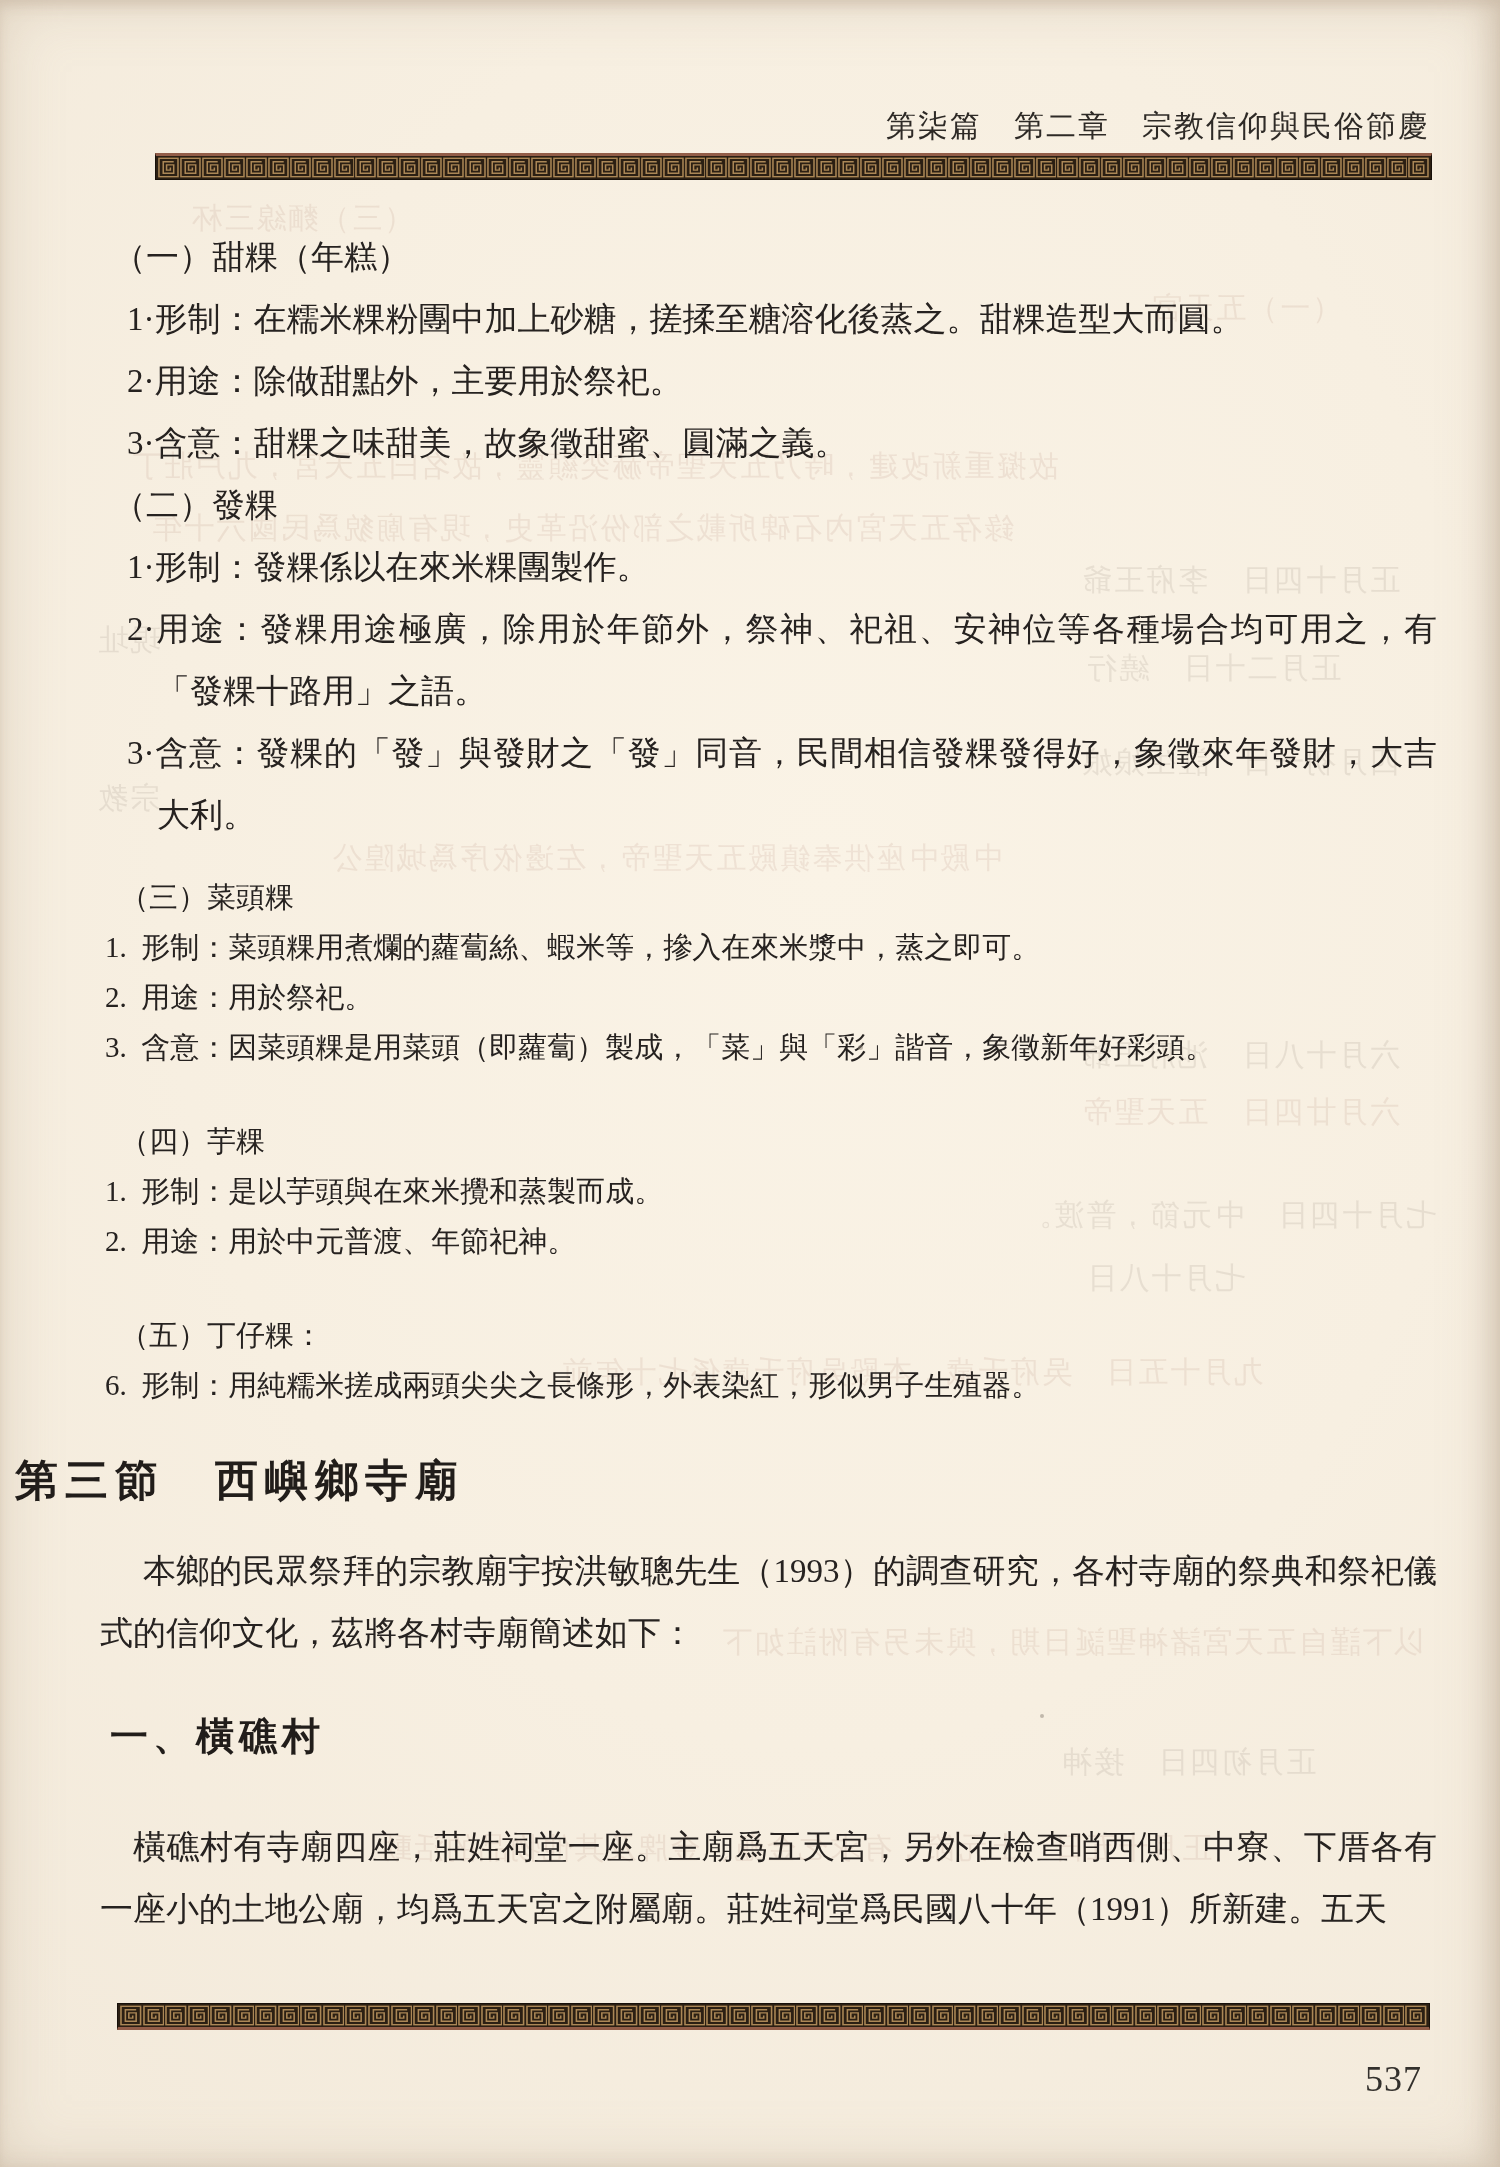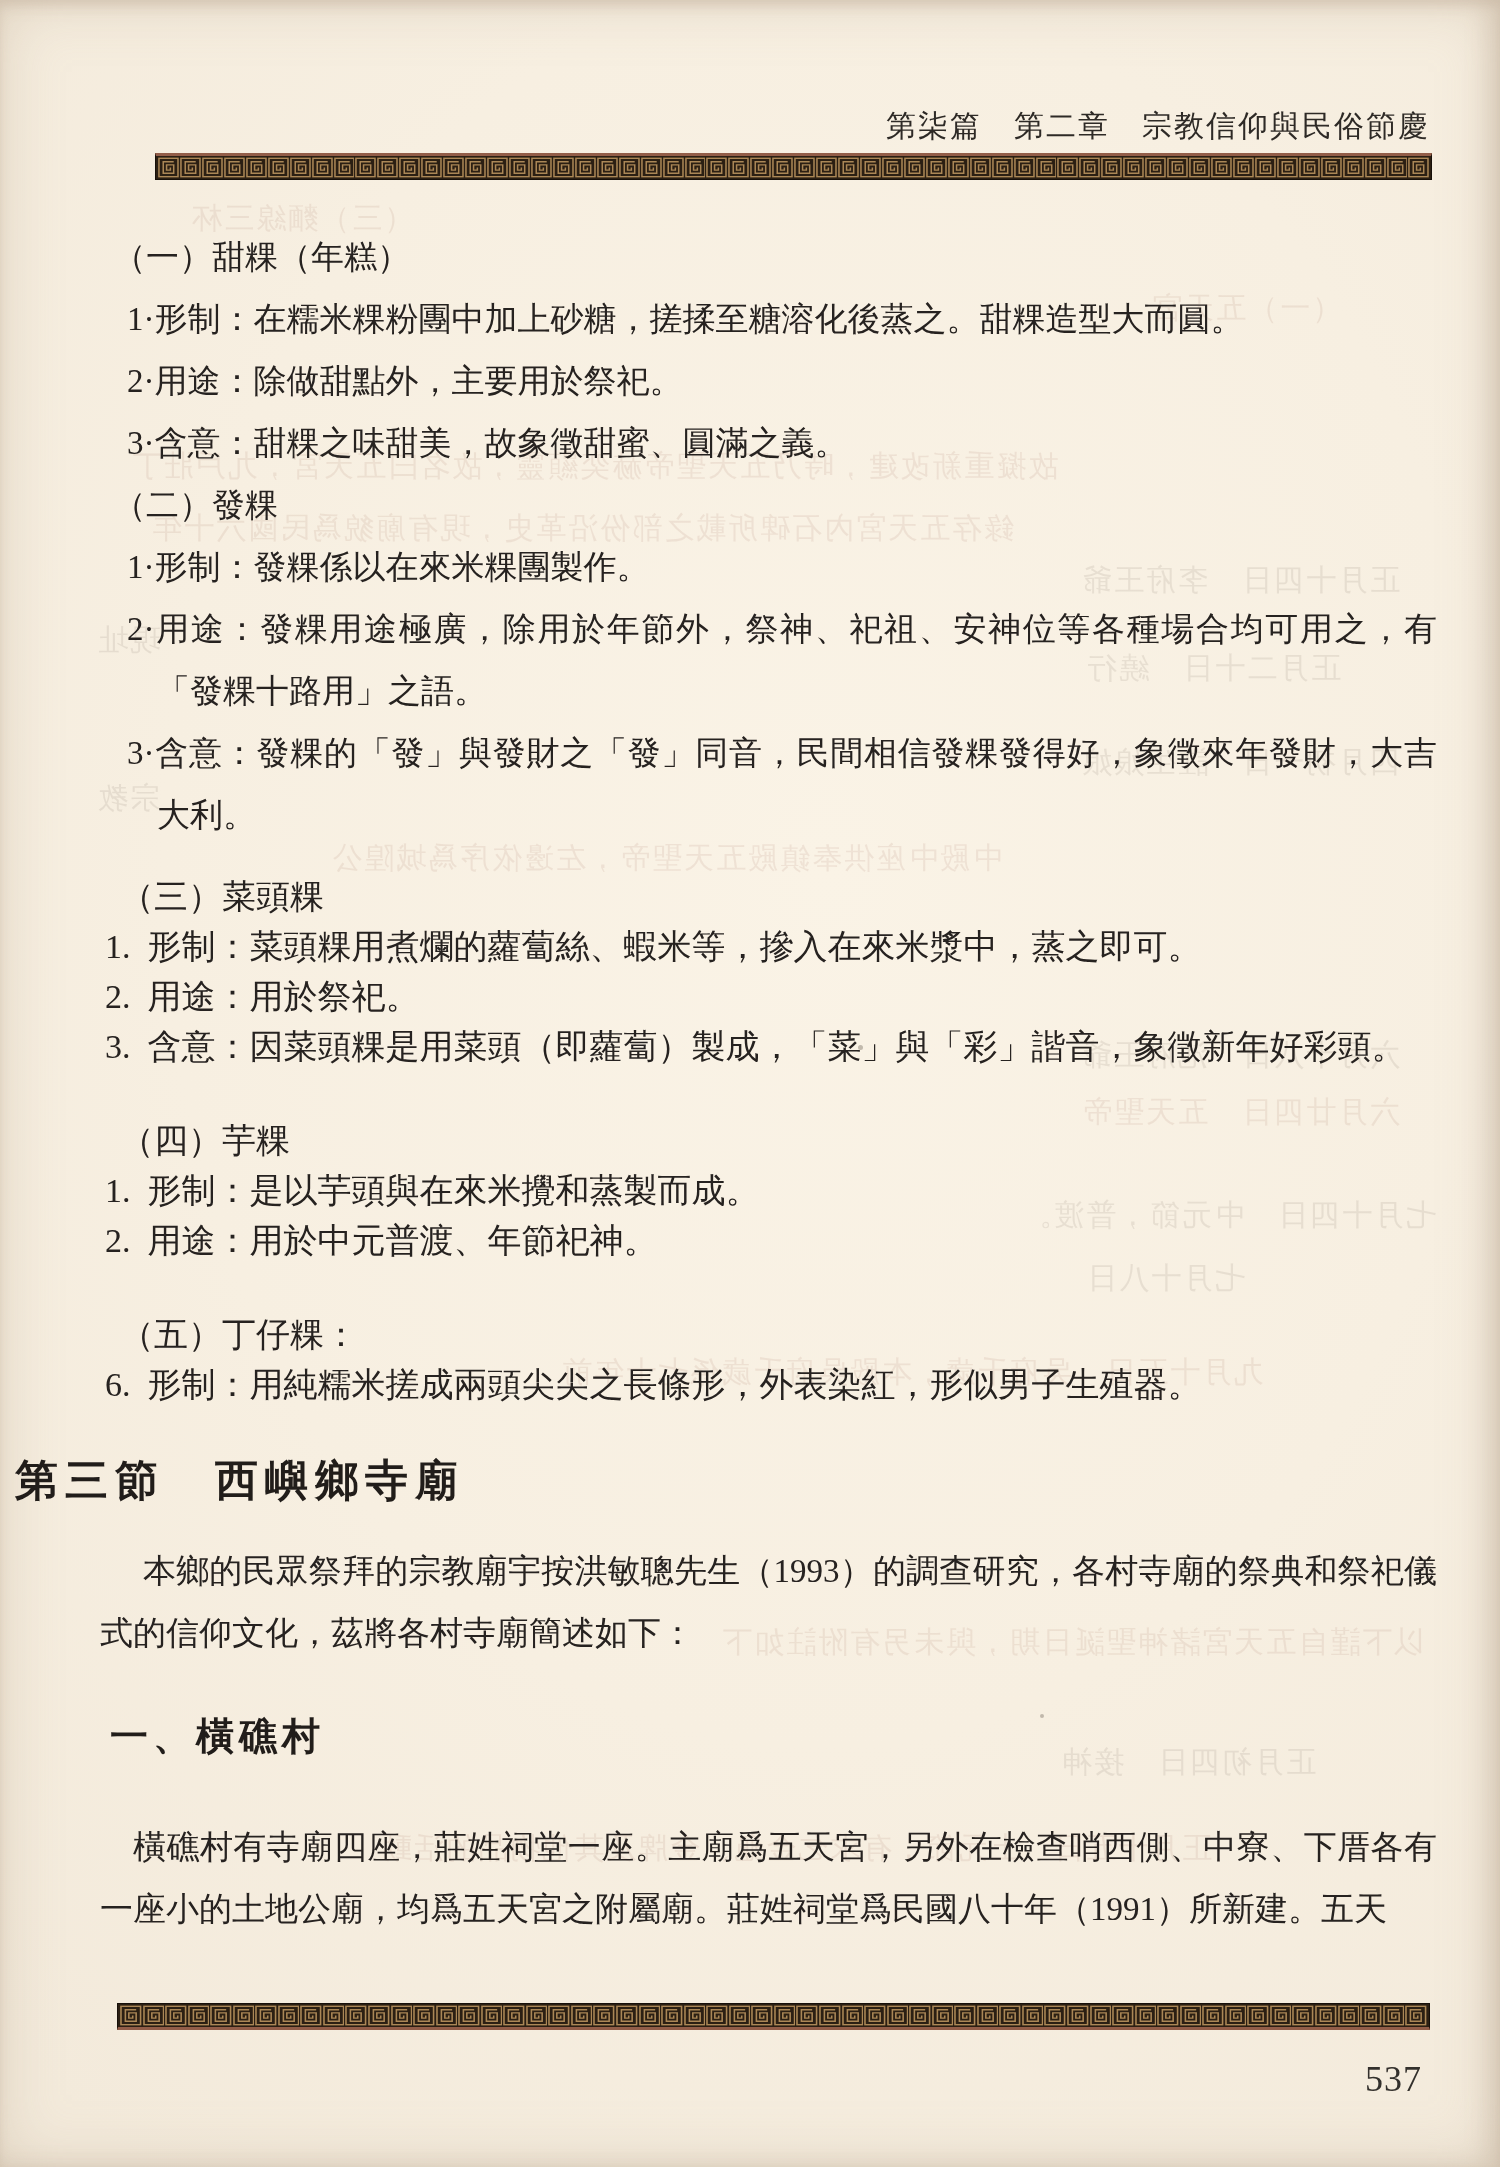--- a/index.html
+++ b/index.html
@@ -50,21 +50,21 @@
 
   
   .column{
     position:absolute;z-index:2;
     top:226px;left:100px;width:1337px;
     font-size:33px;line-height:62px;
     text-align:justify;
   }
   .kue-heading{margin-left:13px;}
   .kue-item-a{padding-left:57px;text-indent:-30px;}
-  .group-b{margin-top:26px;font-size:34px;line-height:50px;}
+  .group-b{margin-top:26px;font-size:29px;line-height:50px;}
   .group-b .kue-heading{margin-left:20px;}
   .group-b .gap{height:44px;}
   .kue-item-b{padding-left:5px;}
 
   .section-title{
     margin-top:42px;
     text-align:left;
     font-size:43px;line-height:58px;
     font-weight:bold;letter-spacing:7px;
     transform:translateX(-85px);

